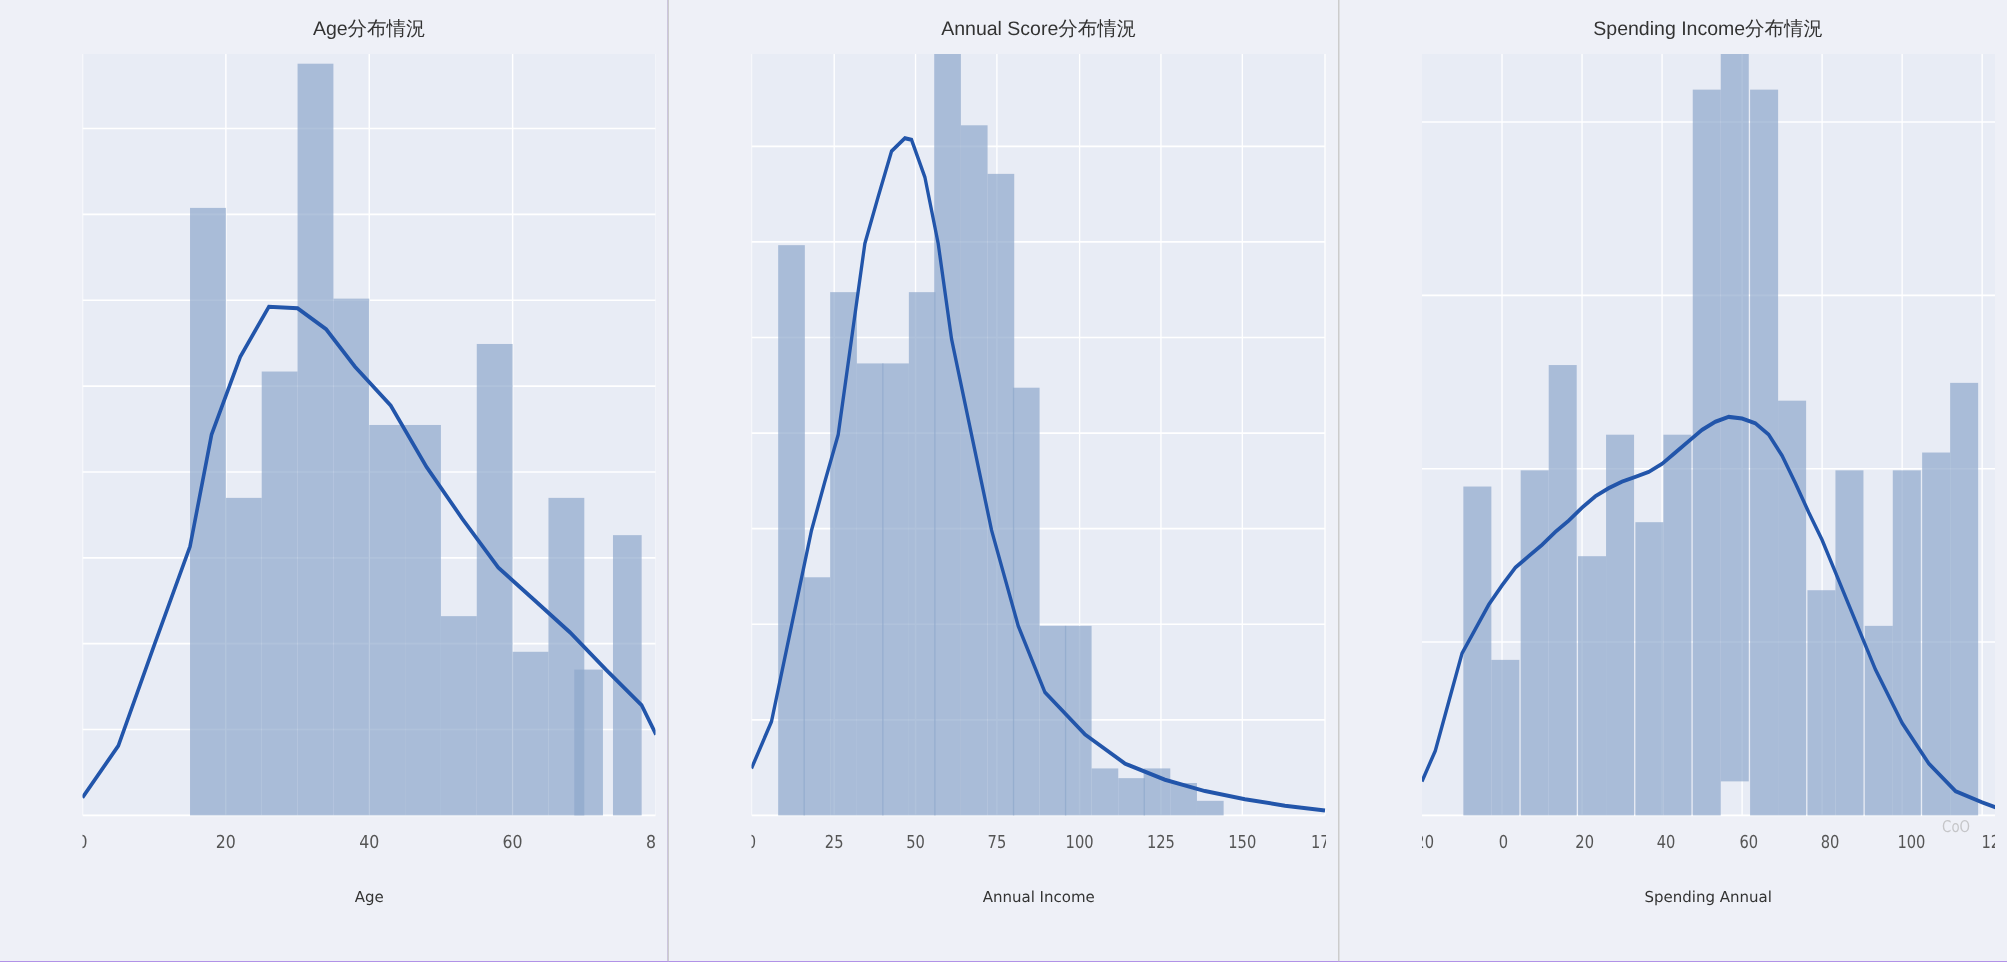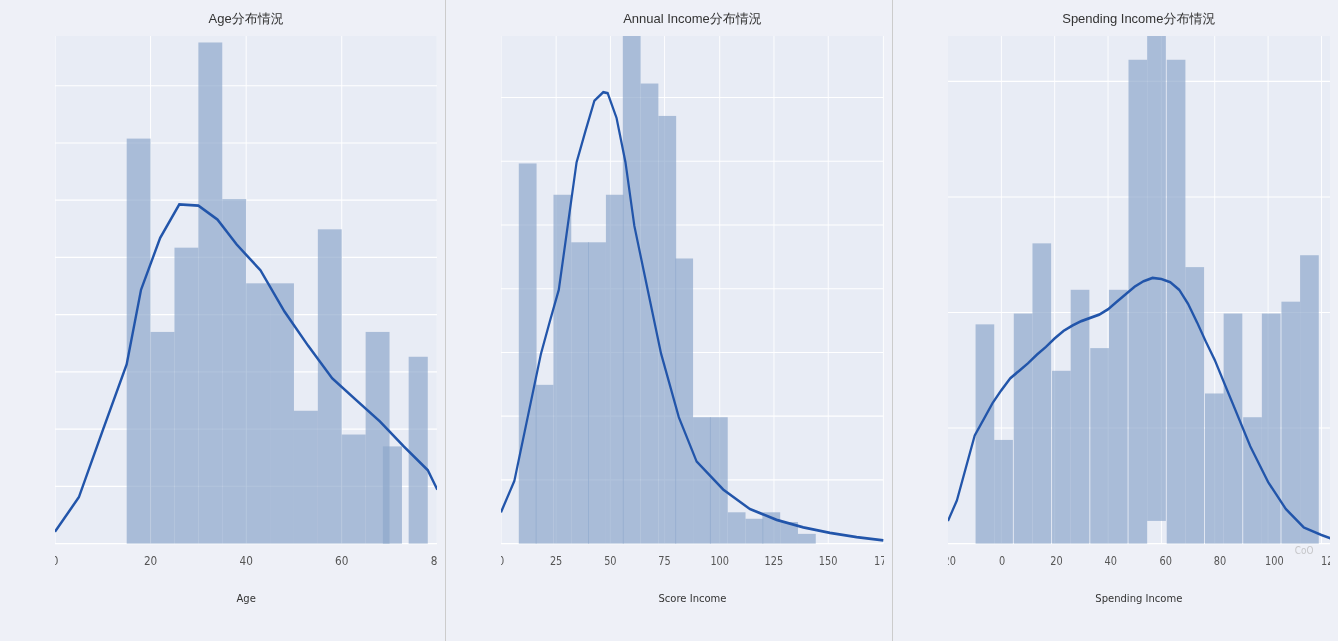--- a/index.html
+++ b/index.html
@@ -121,21 +121,21 @@
         <text x="100" y="490" font-size="11" text-anchor="middle" fill="#555">20</text>
         <text x="200" y="490" font-size="11" text-anchor="middle" fill="#555">40</text>
         <text x="300" y="490" font-size="11" text-anchor="middle" fill="#555">60</text>
         <text x="400" y="490" font-size="11" text-anchor="middle" fill="#555">80</text>
       </svg>
       <div class="x-label">Age</div>
     </div>
   </div>
 
   <div class="chart-panel">
-    <div class="chart-title">Annual Income分布情況</div>
+    <div class="chart-title">Annual Score分布情況</div>
     <div class="chart-area">
       <svg class="chart-svg" viewBox="0 0 430 500" preserveAspectRatio="none">
         <rect x="0" y="0" width="430" height="470" fill="#e8ecf5"></rect>
 
         <line x1="0" y1="470" x2="430" y2="470" stroke="#ffffff" stroke-width="1"></line>
         <line x1="0" y1="411" x2="430" y2="411" stroke="#ffffff" stroke-width="1"></line>
         <line x1="0" y1="352" x2="430" y2="352" stroke="#ffffff" stroke-width="1"></line>
         <line x1="0" y1="293" x2="430" y2="293" stroke="#ffffff" stroke-width="1"></line>
         <line x1="0" y1="234" x2="430" y2="234" stroke="#ffffff" stroke-width="1"></line>
         <line x1="0" y1="175" x2="430" y2="175" stroke="#ffffff" stroke-width="1"></line>
@@ -199,21 +199,21 @@
 
         <text x="0" y="490" font-size="11" text-anchor="middle" fill="#555">0</text>
         <text x="62" y="490" font-size="11" text-anchor="middle" fill="#555">25</text>
         <text x="123" y="490" font-size="11" text-anchor="middle" fill="#555">50</text>
         <text x="184" y="490" font-size="11" text-anchor="middle" fill="#555">75</text>
         <text x="246" y="490" font-size="11" text-anchor="middle" fill="#555">100</text>
         <text x="307" y="490" font-size="11" text-anchor="middle" fill="#555">125</text>
         <text x="368" y="490" font-size="11" text-anchor="middle" fill="#555">150</text>
         <text x="430" y="490" font-size="11" text-anchor="middle" fill="#555">175</text>
       </svg>
-      <div class="x-label">Score Income</div>
+      <div class="x-label">Annual Income</div>
     </div>
   </div>
 
   <div class="chart-panel">
     <div class="chart-title">Spending Income分布情況</div>
     <div class="chart-area">
       <svg class="chart-svg" viewBox="0 0 430 500" preserveAspectRatio="none">
         <rect x="0" y="0" width="430" height="470" fill="#e8ecf5"></rect>
 
         <line x1="0" y1="470" x2="430" y2="470" stroke="#ffffff" stroke-width="1"></line>
@@ -278,16 +278,16 @@
         <text x="61" y="490" font-size="11" text-anchor="middle" fill="#555">0</text>
         <text x="122" y="490" font-size="11" text-anchor="middle" fill="#555">20</text>
         <text x="183" y="490" font-size="11" text-anchor="middle" fill="#555">40</text>
         <text x="245" y="490" font-size="11" text-anchor="middle" fill="#555">60</text>
         <text x="306" y="490" font-size="11" text-anchor="middle" fill="#555">80</text>
         <text x="367" y="490" font-size="11" text-anchor="middle" fill="#555">100</text>
         <text x="430" y="490" font-size="11" text-anchor="middle" fill="#555">120</text>
 
         <text x="390" y="480" font-size="10" fill="#aaa" opacity="0.6">CoO</text>
       </svg>
-      <div class="x-label">Spending Income</div>
+      <div class="x-label">Spending Annual</div>
     </div>
   </div>
 </div>
 
 </body></html>

